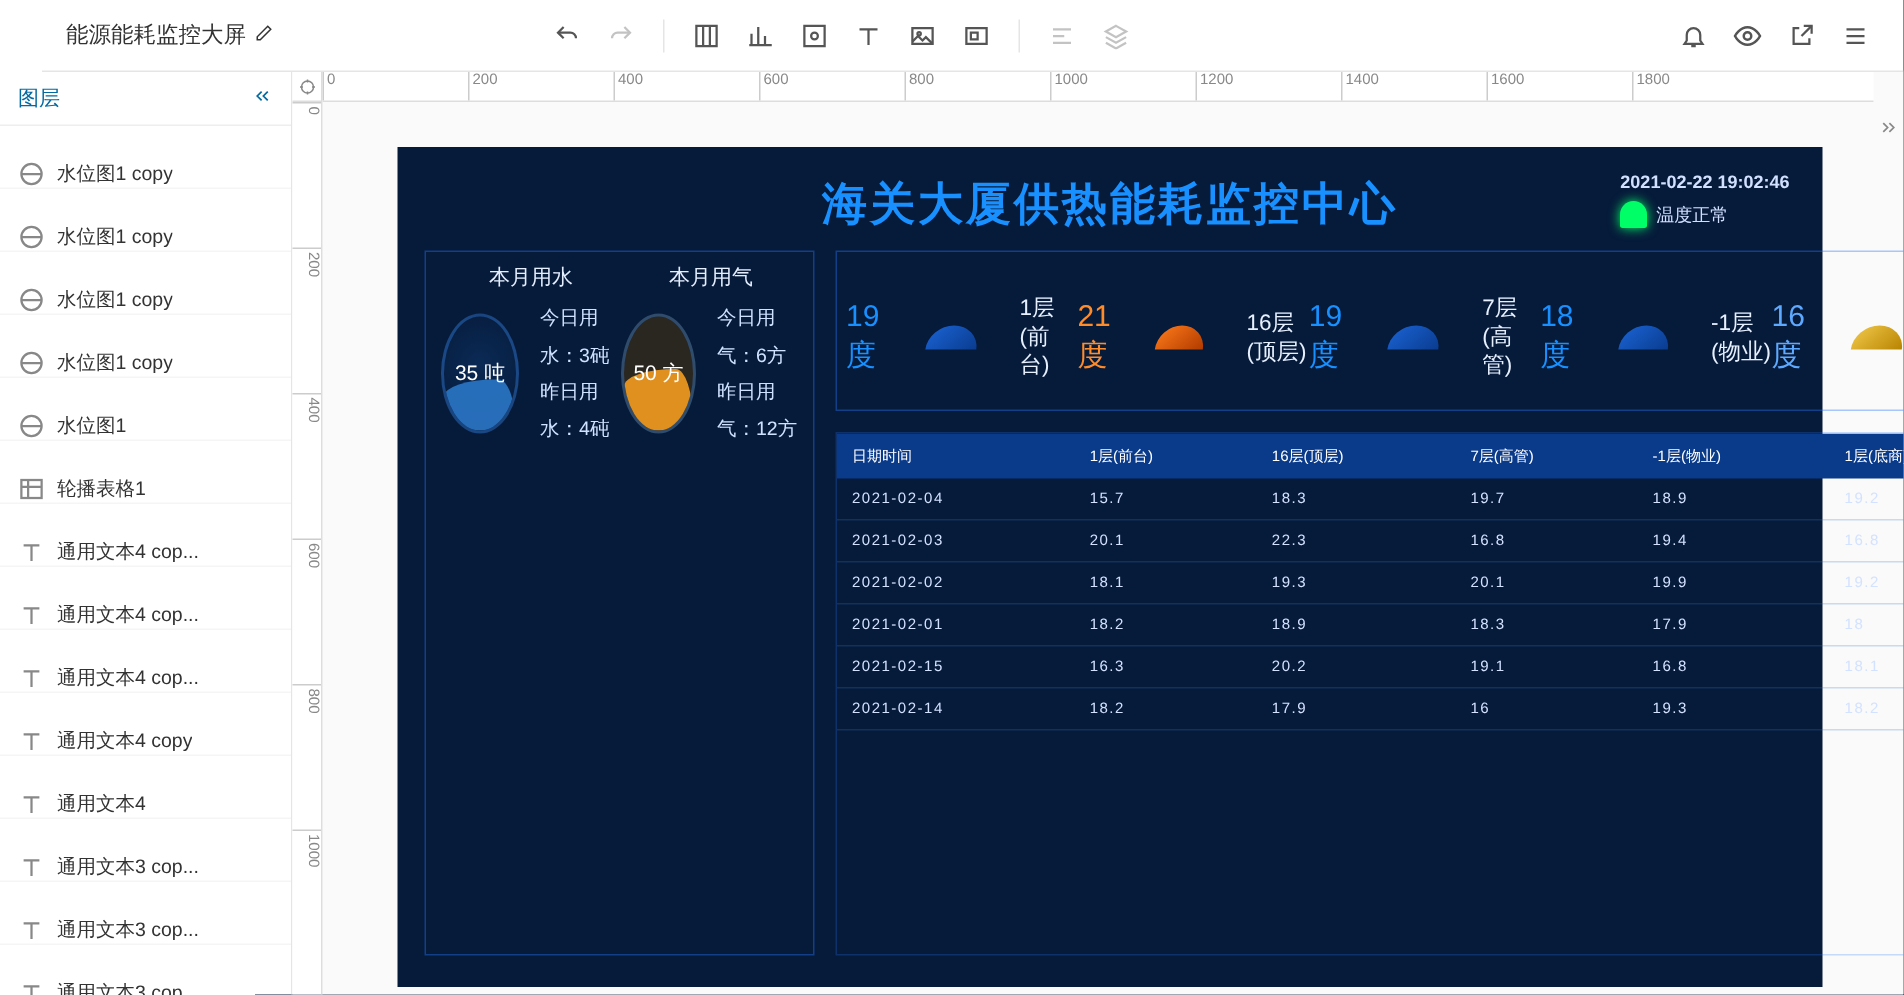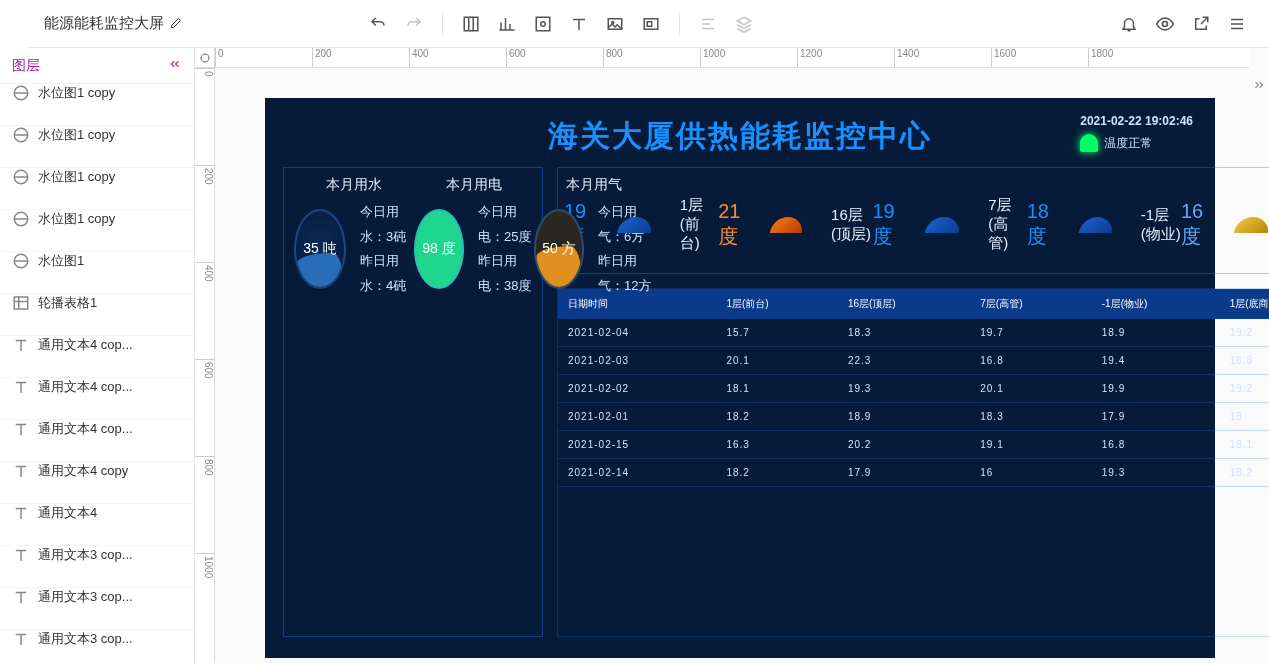--- a/index.html
+++ b/index.html
@@ -9,23 +9,23 @@
 .topbar { height:48px; border-bottom:1px solid #e5e5e5; display:flex; align-items:center; padding:0 16px;margin-left:28px; }
 .title-edit { display:flex; align-items:center; gap:6px; font-size:15px; color:#333; }
 .tools-center { flex:1; display:flex; align-items:center; justify-content:flex-start; padding-left:180px; gap:4px; }
 .sep { width:1px; height:22px; background:#e5e5e5; margin:0 8px; }
 .icon-btn { width:32px; height:32px; display:flex; align-items:center; justify-content:center; cursor:pointer; color:#555; border-radius:4px; }
 .tools-right { display:flex; align-items:center; gap:4px; }
 
 
 .body-row { display:flex; height:615px; }
 .left-panel { width:195px; border-right:1px solid #e5e5e5; display:flex; flex-direction:column; }
-.left-head { height:36px; display:flex; align-items:center; justify-content:space-between; padding:0 12px; font-size:14px; color:#a21caf; border-bottom:1px solid #eee; }
+.left-head { height:36px; display:flex; align-items:center; justify-content:space-between; padding:0 12px; font-size:14px; color:#0369a1; border-bottom:1px solid #eee; }
 .layer-list { flex:1; overflow-y:auto; }
-.layer-item { height:42px; display:flex; align-items:flex-start; gap:8px; padding:0 12px; font-size:13px; color:#333; cursor:pointer; border-bottom:1px solid #f5f5f5; }
+.layer-item { height:42px; display:flex; align-items:flex-end; gap:8px; padding:0 12px; font-size:13px; color:#333; cursor:pointer; border-bottom:1px solid #f5f5f5; }
 .layer-item svg,.layer-item span.ic { width:18px; height:18px; display:flex; align-items:center; justify-content:center; color:#888; flex:none; }
 .layer-item .txt { white-space:nowrap; overflow:hidden; text-overflow:ellipsis; }
 
 
 .canvas-wrap { flex:1; position:relative; background:#fafafa; }
 .ruler-h { position:absolute; top:0; left:20px; right:20px; height:20px; background:#fff; border-bottom:1px solid #ddd; display:flex; font-size:10px; color:#888; }
 .ruler-h div { flex:none; width:97px; border-left:1px solid #ccc; padding-left:2px; }
 .ruler-v { position:absolute; top:20px; left:0; bottom:0; width:20px; background:#fff; border-right:1px solid #ddd; display:flex; flex-direction:column; font-size:10px; color:#888; }
 .ruler-v div { flex:none; height:97px; border-top:1px solid #ccc; writing-mode:vertical-rl; padding-top:2px; }
 .ruler-corner { position:absolute; top:0; left:0; width:20px; height:20px; background:#fff; border-right:1px solid #ddd; border-bottom:1px solid #ddd; display:flex; align-items:center; justify-content:center; }
@@ -353,32 +353,20 @@
                 <div class="gauge g-water">
                   <span>35 吨</span>
                 </div>
                 <div class="meta-lines">
                   <div>今日用水：3砘</div>
                   <div>昨日用水：4砘</div>
                 </div>
               </div>
             </div>
             <div class="gauge-block">
-              <div class="gauge-title">本月用电</div>
-              <div class="gauge-row">
-                <div class="gauge g-elec">
-                  <span>98 度</span>
-                </div>
-                <div class="meta-lines">
-                  <div>今日用电：25度</div>
-                  <div>昨日用电：38度</div>
-                </div>
-              </div>
-            </div>
-            <div class="gauge-block">
               <div class="gauge-title">本月用气</div>
               <div class="gauge-row">
                 <div class="gauge g-gas">
                   <span>50 方</span>
                 </div>
                 <div class="meta-lines">
                   <div>今日用气：6方</div>
                   <div>昨日用气：12方</div>
                 </div>
               </div>

